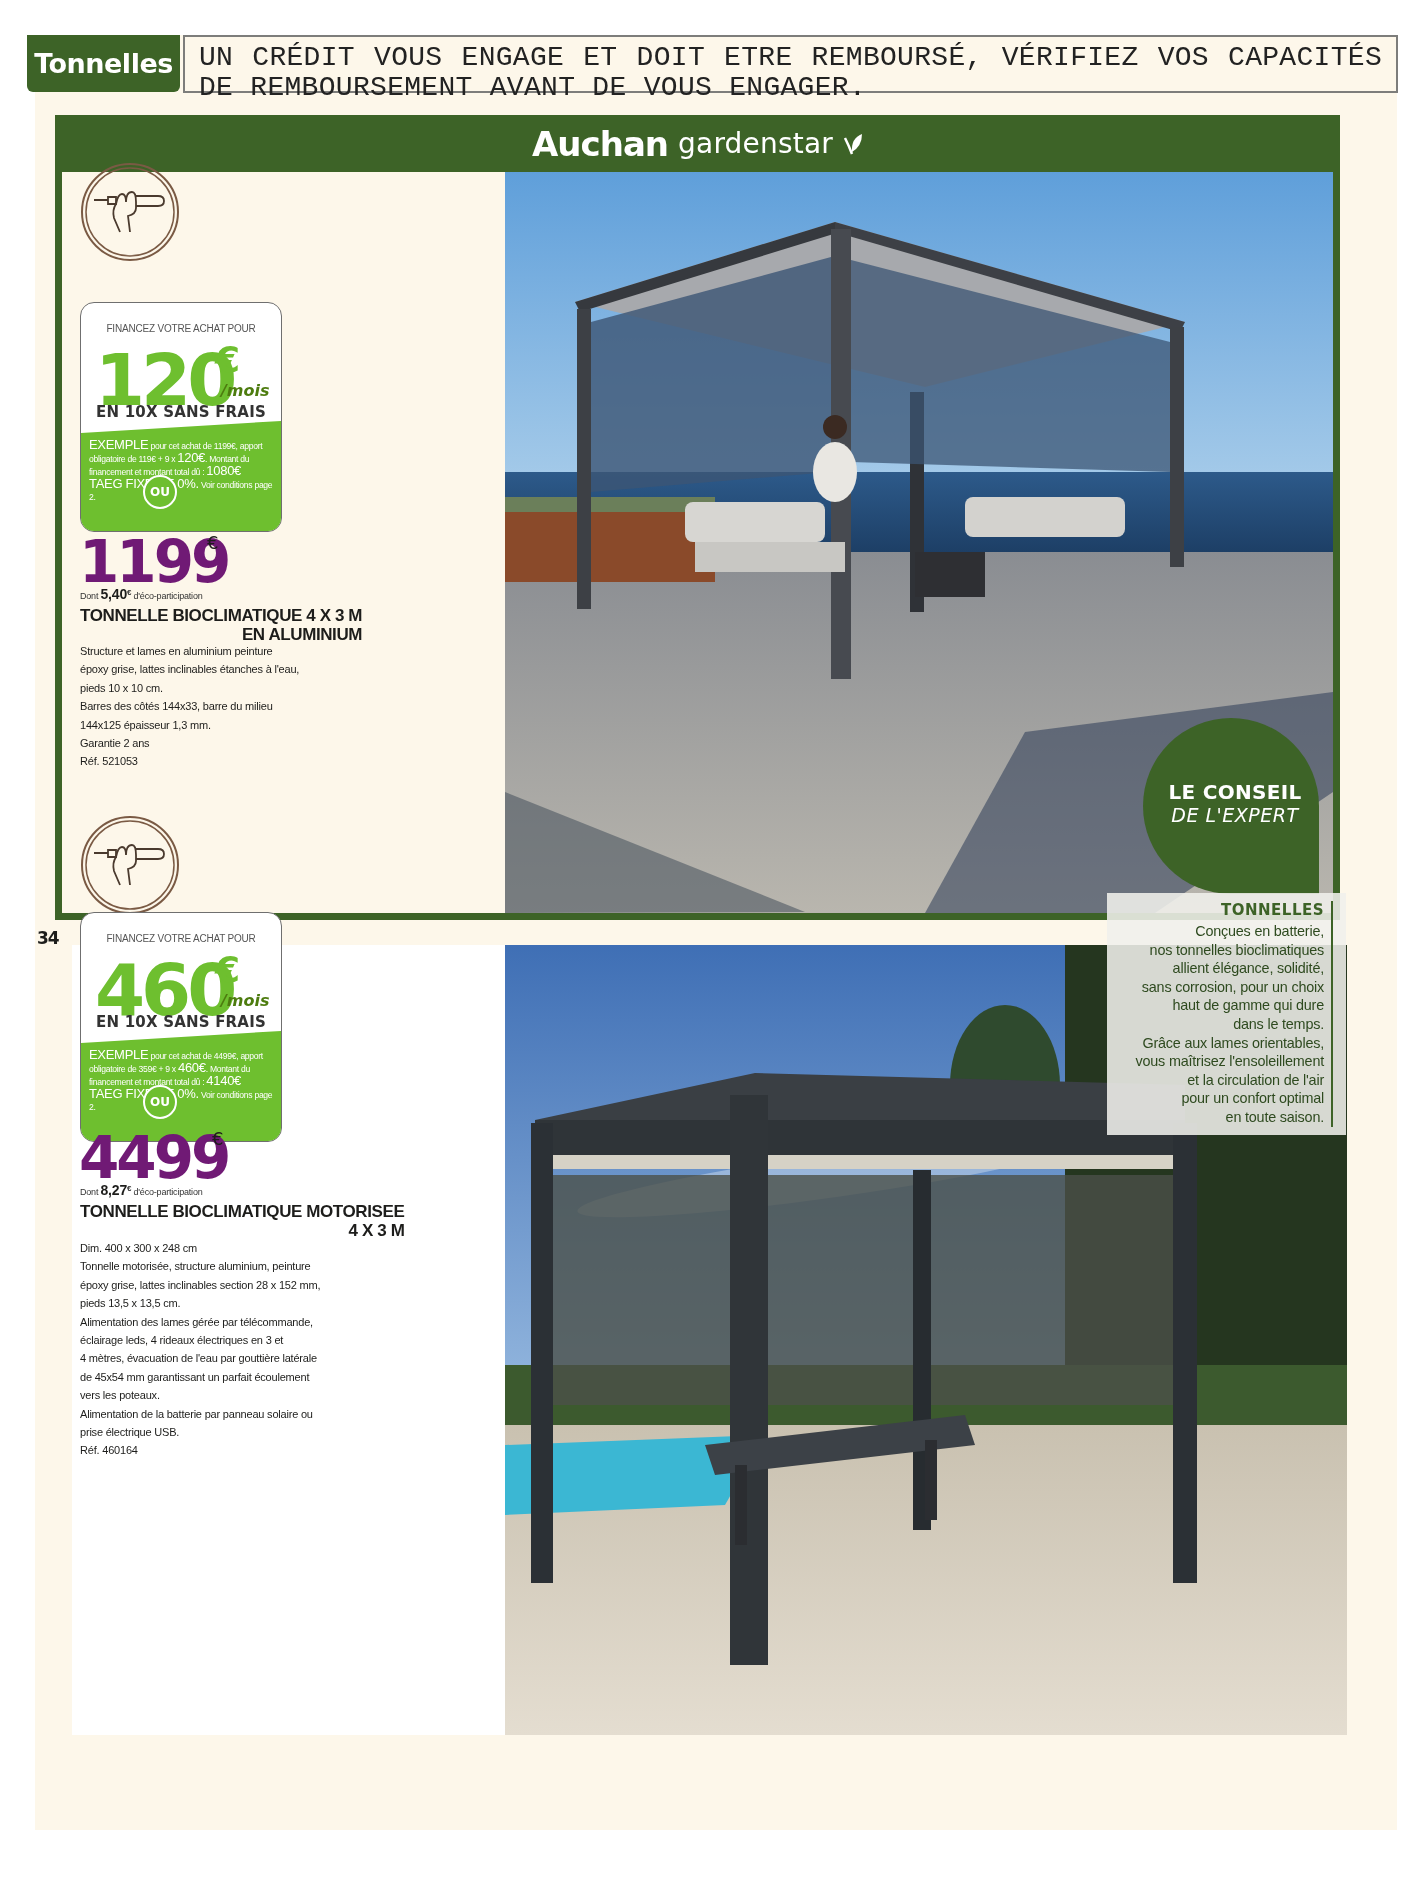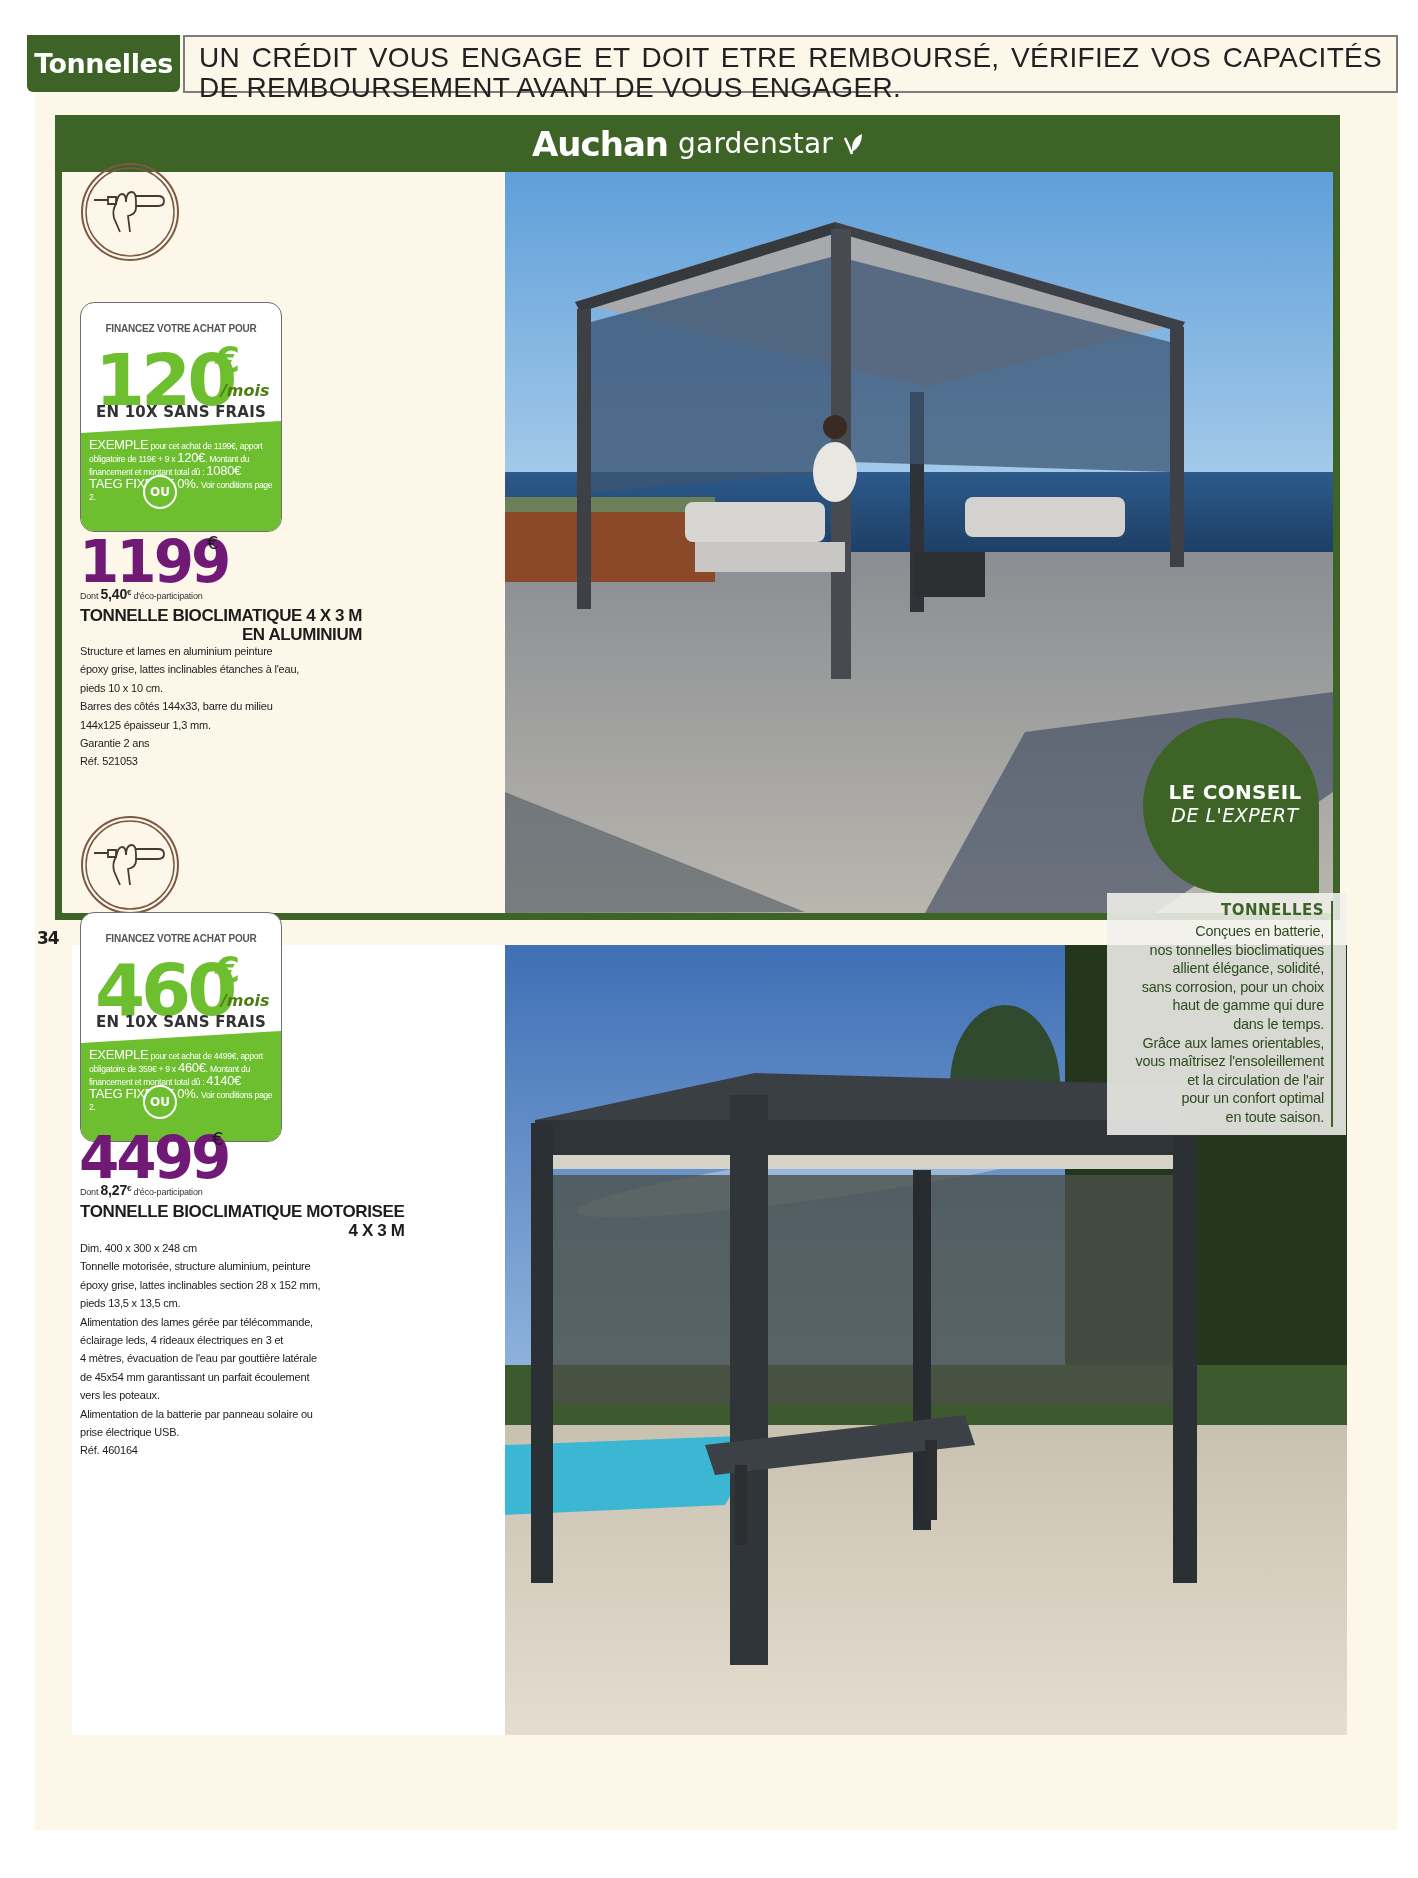--- a/index.html
+++ b/index.html
@@ -7,36 +7,36 @@
   body { position: relative; font-family: "Liberation Sans", sans-serif; color: #1d1d1b; }
 
   .page-bg { position: absolute; left: 35px; top: 35px; width: 1362px; height: 1795px; background: #fdf7ea; }
 
   .section-tab { position: absolute; left: 27px; top: 35px; width: 153px; height: 57px; background: #3d6327;
     border-radius: 0 0 6px 6px; color: #fff; font-family: "DejaVu Sans", sans-serif; font-weight: bold;
     font-size: 27px; display: flex; align-items: center; justify-content: center; letter-spacing: -0.5px; }
 
   .credit-notice { position: absolute; left: 183px; top: 35px; width: 1215px; height: 58px;
     border: 2px solid #7d7d7b; background: #fdf7ea; padding: 6px 14px 0 14px;
-    font-family: Liberation Sans, sans-serif; font-size: 28px; line-height: 30px; color: #222;
+    font-family: Liberation Mono, monospace; font-size: 28px; line-height: 30px; color: #222;
     text-align: justify; text-align-last: left; letter-spacing: 0.3px; }
 
   
   .frame-top { position: absolute; left: 55px; top: 115px; width: 1285px; height: 805px; background: #3d6327; }
   .brand-band { position: absolute; left: 0; top: 0; width: 100%; height: 57px; display: flex; align-items: center; justify-content: center; gap: 10px; color: #fff; }
   .brand-auchan { font-family: "DejaVu Sans", sans-serif; font-weight: bold; font-size: 34px; letter-spacing: -1px; }
   .brand-garden { font-family: "DejaVu Sans", sans-serif; font-size: 28px; letter-spacing: 0.2px; }
   .brand-leaf { width: 20px; height: 24px; }
   .top-left-panel { position: absolute; left: 7px; top: 57px; width: 443px; height: 741px; background: #fdf7ea; }
   .top-photo { position: absolute; left: 450px; top: 57px; width: 828px; height: 741px; overflow: hidden; }
 
   .tool-icon { position: absolute; width: 104px; height: 104px; }
 
   .finance-card { position: absolute; width: 202px; height: 230px; border: 1.5px solid #6f6f6f; border-radius: 14px; background: #fff; overflow: hidden; }
-  .finance-lead { position: absolute; left: 0; top: 20px; width: 100%; text-align: center; font-size: 10px; color: #555; letter-spacing: -0.2px; font-weight: bold; }
+  .finance-lead { position: absolute; left: 0; top: 20px; width: 100%; text-align: center; font-size: 10px; color: #555; letter-spacing: -0.2px; }
   .finance-amount { position: absolute; left: 14px; top: 44px; font-family: "DejaVu Sans", sans-serif; font-weight: bold; font-size: 72px; line-height: 66px; color: #6ebf2f; letter-spacing: -4px; }
   .finance-euro { position: absolute; left: 134px; top: 36px; font-family: "DejaVu Sans", sans-serif; font-weight: bold; font-size: 36px; color: #6ebf2f; }
   .finance-mois { position: absolute; left: 140px; top: 78px; font-family: "DejaVu Sans", sans-serif; font-style: italic; font-weight: bold; font-size: 16px; color: #4d7c0f; }
   .finance-plan { position: absolute; left: 0; top: 100px; width: 100%; text-align: center; font-family: "DejaVu Sans", sans-serif; font-weight: bold; font-size: 15px; color: #333; letter-spacing: 0.2px; }
   .finance-green { position: absolute; left: 0; top: 118px; width: 100%; height: 120px; background: #6ebf2f;
     clip-path: polygon(0 10%, 100% 0, 100% 100%, 0 100%); }
   .finance-example { position: absolute; left: 8px; top: 136px; width: 188px; color: #fff; font-family: "Liberation Sans", sans-serif; font-size: 8.6px; line-height: 12px; letter-spacing: -0.3px; }
   .finance-example .big { font-size: 13px; }
   .ou-badge { position: absolute; width: 34px; height: 34px; border-radius: 50%; background: #6ebf2f; border: 2px solid #fff;
     color: #fff; font-family: "DejaVu Sans", sans-serif; font-weight: bold; font-size: 12px; display: flex; align-items: center; justify-content: center; }

